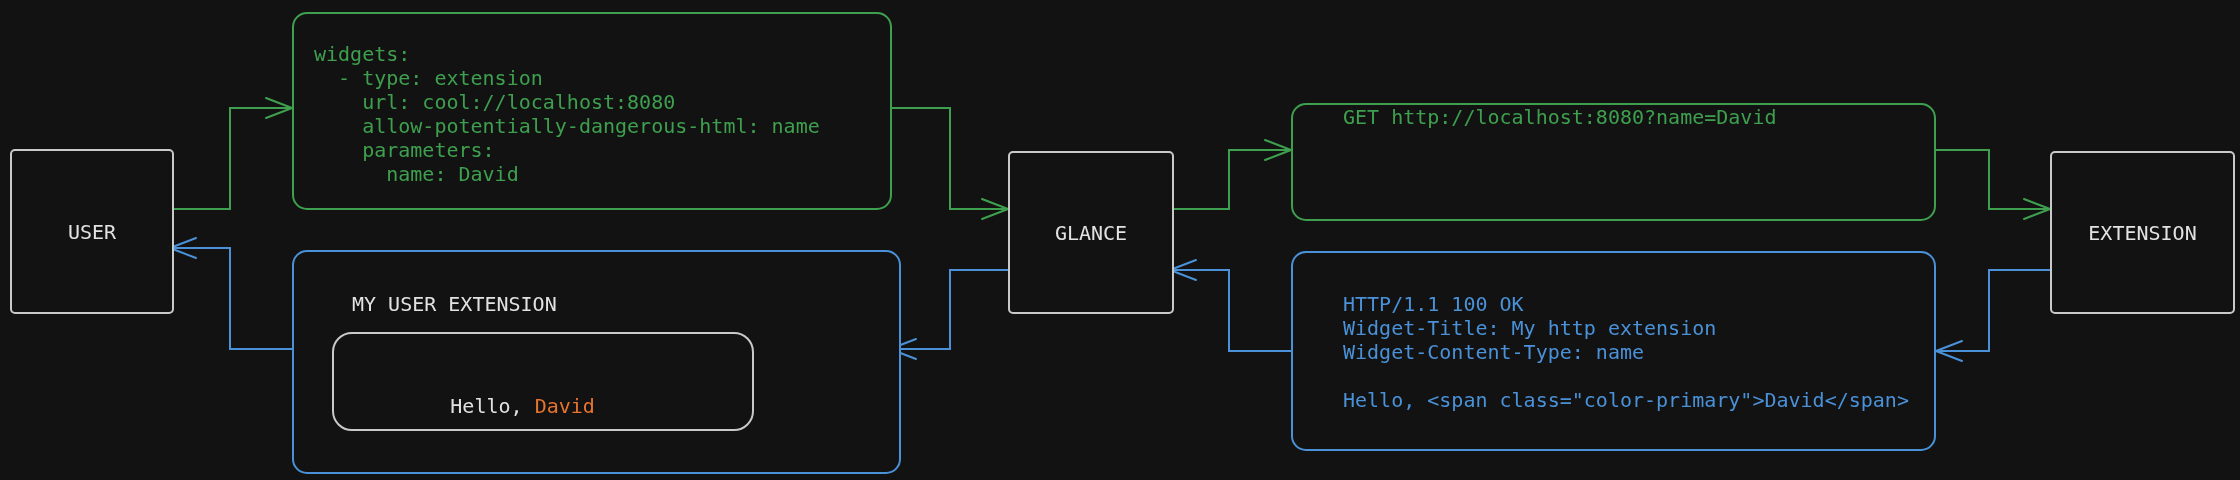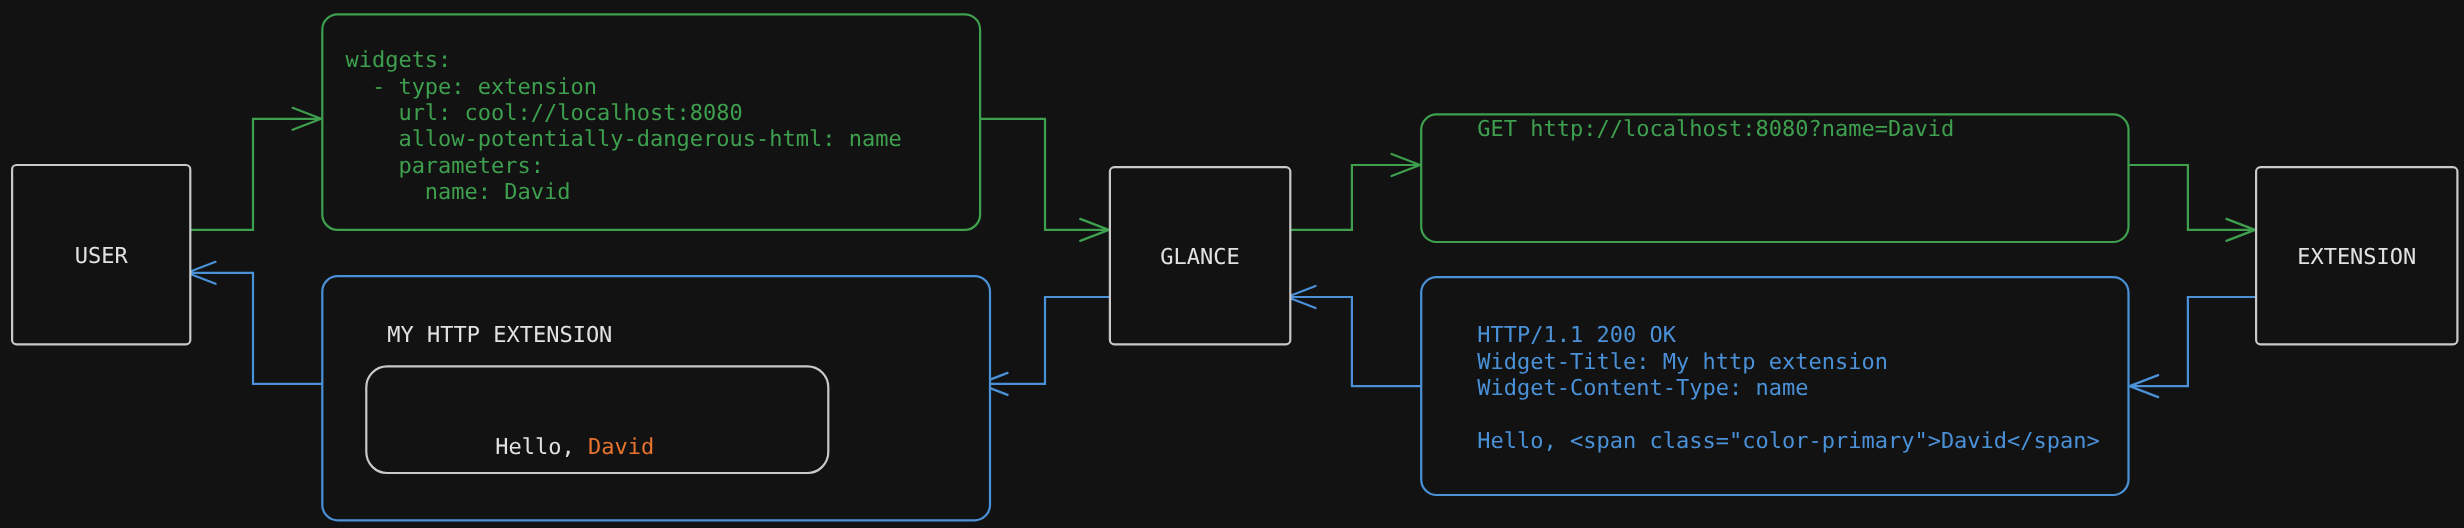--- a/index.html
+++ b/index.html
@@ -81,29 +81,29 @@
     <div class="code-line">    allow-potentially-dangerous-html: name</div>
     <div class="code-line">    parameters:</div>
     <div class="code-line">      name: David</div>
   </div>
 
   <div class="flow-box green" id="request-box">
     <span class="code-line">GET http://localhost:8080?name=David</span>
   </div>
 
   <div class="flow-box blue" id="response-box">
-    <div class="code-line">HTTP/1.1 200 OK</div>
+    <div class="code-line">HTTP/1.1 100 OK</div>
     <div class="code-line">Widget-Title: My http extension</div>
     <div class="code-line">Widget-Content-Type: name</div>
     <div class="code-line"></div>
     <div class="code-line">Hello, &lt;span class="color-primary"&gt;David&lt;/span&gt;</div>
   </div>
 
   <div class="flow-box blue" id="widget-box">
-    <div id="widget-title">MY HTTP EXTENSION</div>
+    <div id="widget-title">MY USER EXTENSION</div>
     <div id="widget-inner">
       <div id="widget-greeting">
         <span>Hello, </span><span class="accent">David</span>
       </div>
     </div>
   </div>
 
 </div>
 
 </body></html>

